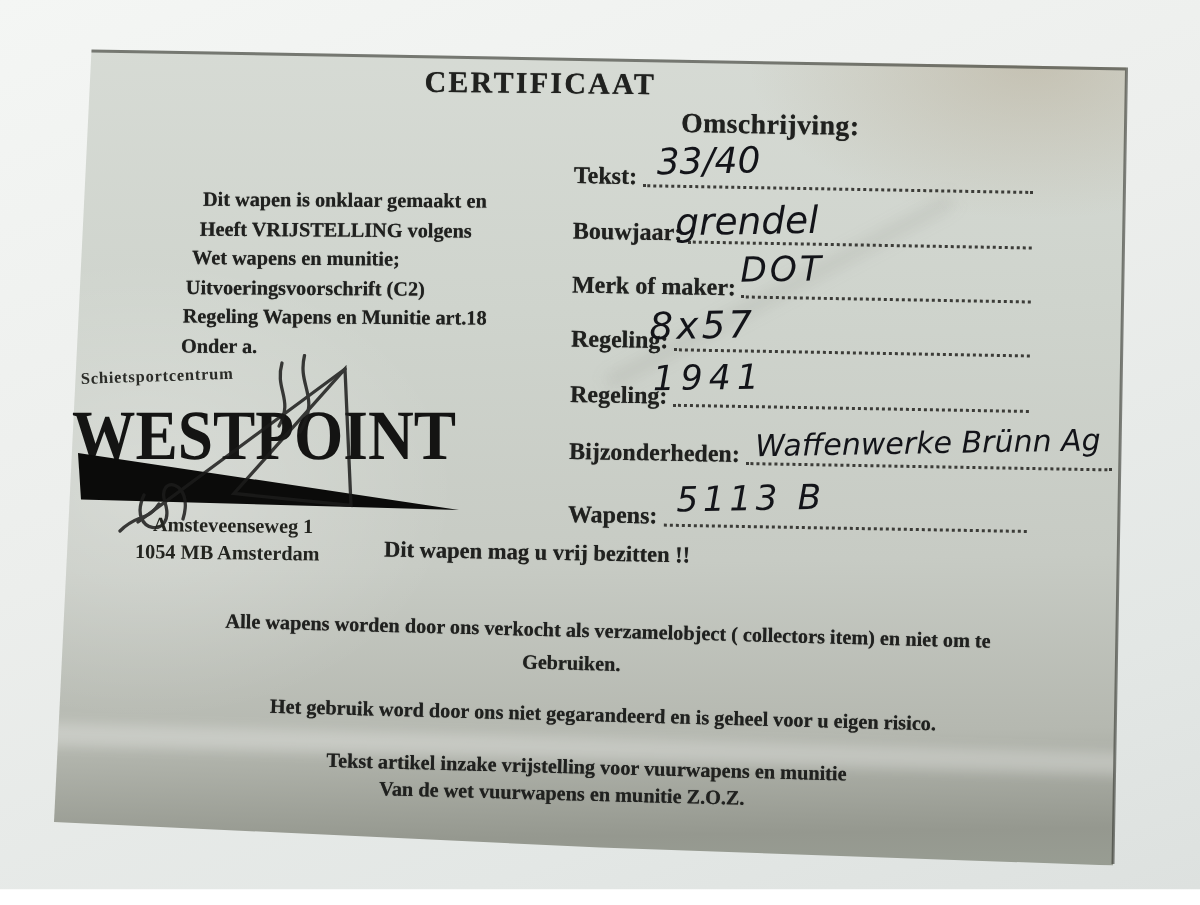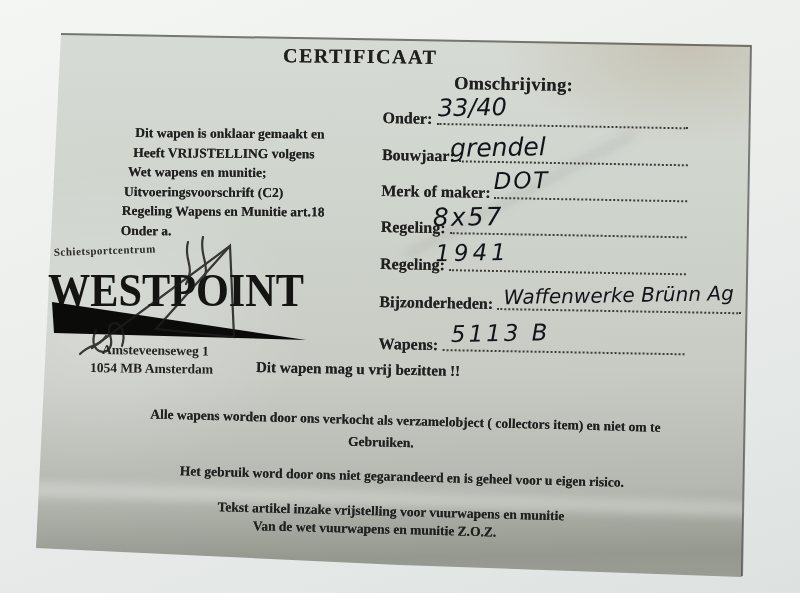--- a/index.html
+++ b/index.html
@@ -93,21 +93,21 @@
   <svg class="edge-svg" width="800" height="603">
     <path d="M61,34 L751,46 L742,576" stroke="#34352f" stroke-width="2" fill="none" opacity="0.6"></path>
   </svg>
 
   <div class="abs print title">CERTIFICAAT</div>
 
   <div class="abs print heading">Omschrijving:</div>
 
   <div class="abs fields">
     <div class="field-row">
-      <span class="print field-label">Onder:</span>
+      <span class="print field-label">Tekst:</span>
       <span class="dots"></span>
       <span class="hand">33/40</span>
     </div>
     <div class="field-row">
       <span class="print field-label">Bouwjaar:</span>
       <span class="dots"></span>
       <span class="hand">grendel</span>
     </div>
     <div class="field-row">
       <span class="print field-label">Merk of maker:</span>

